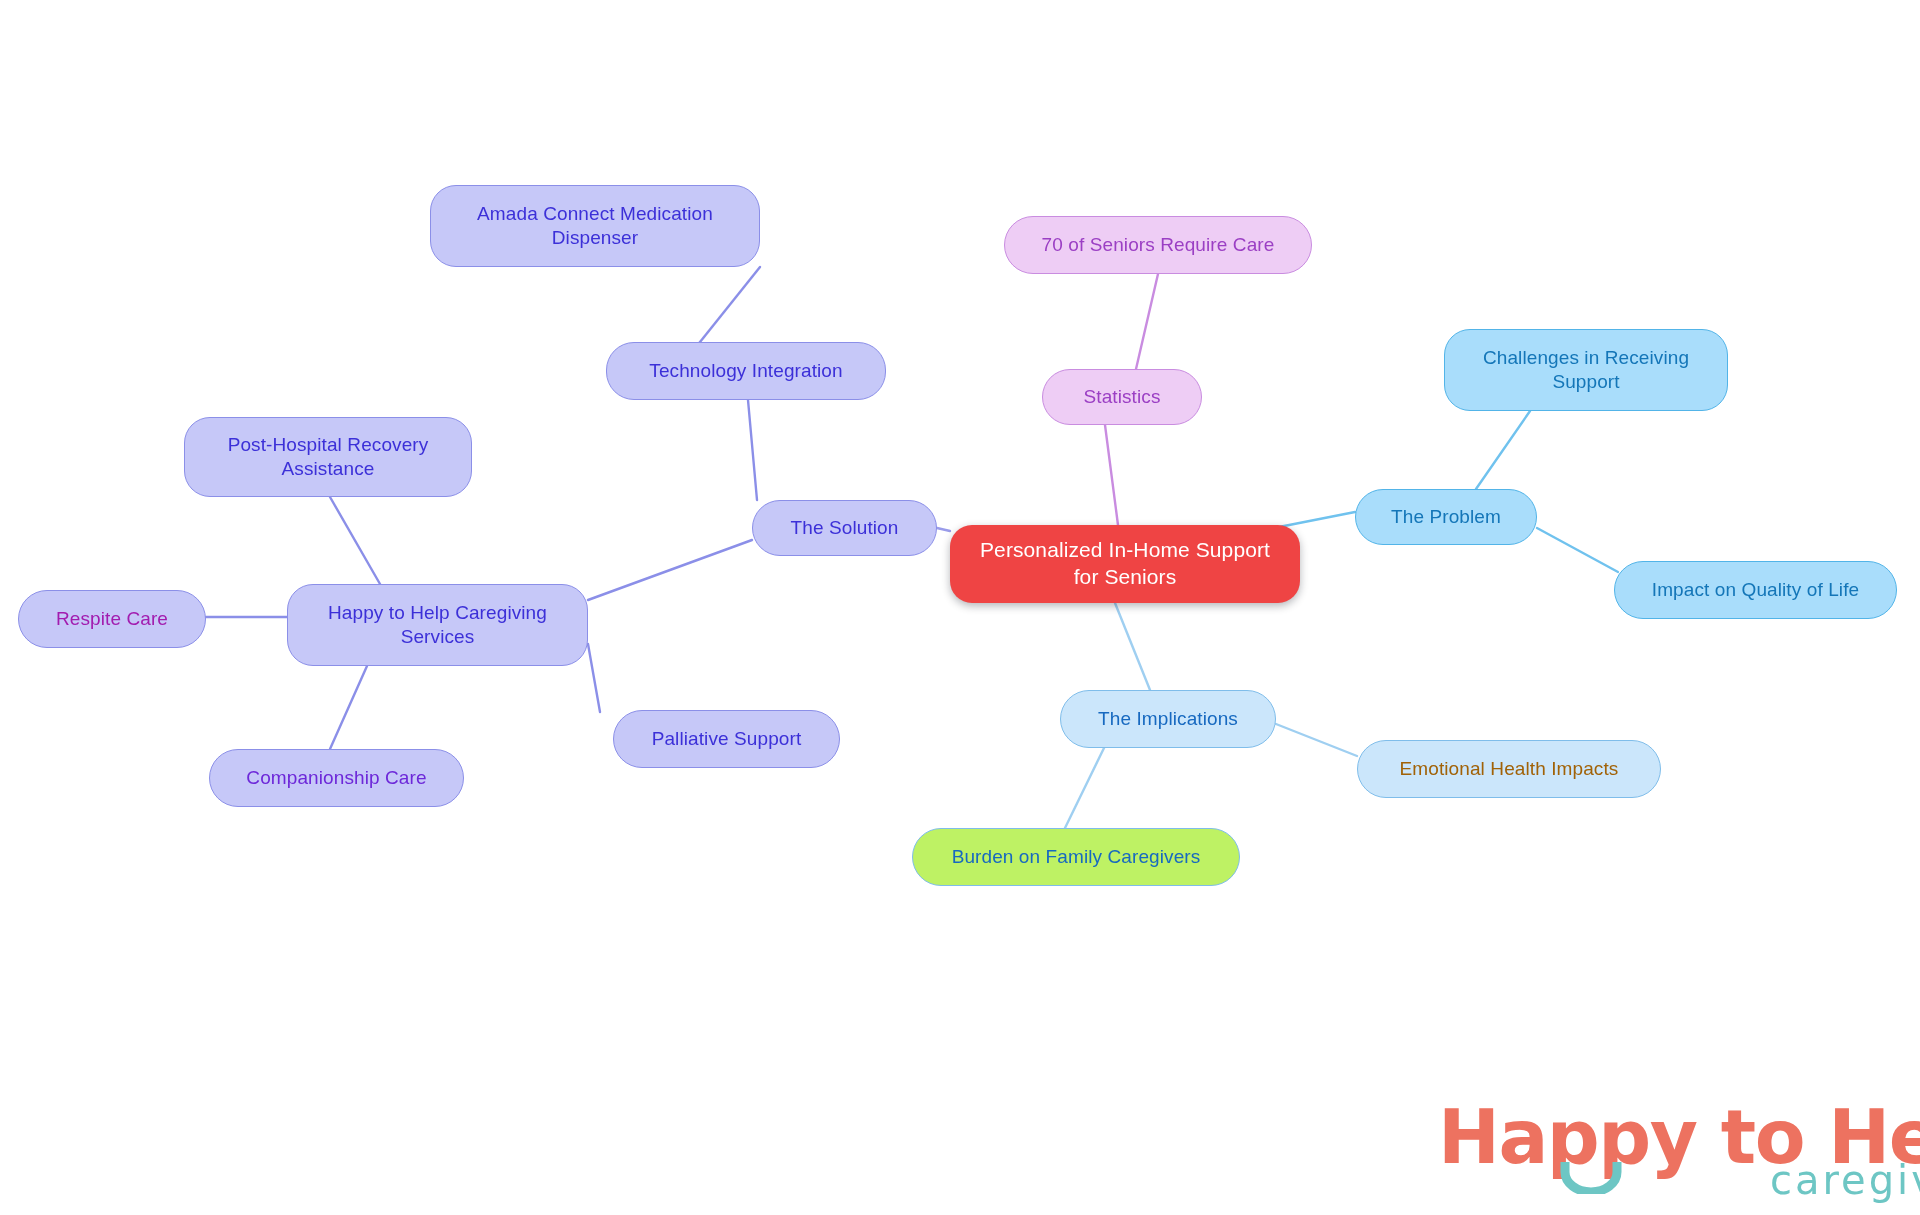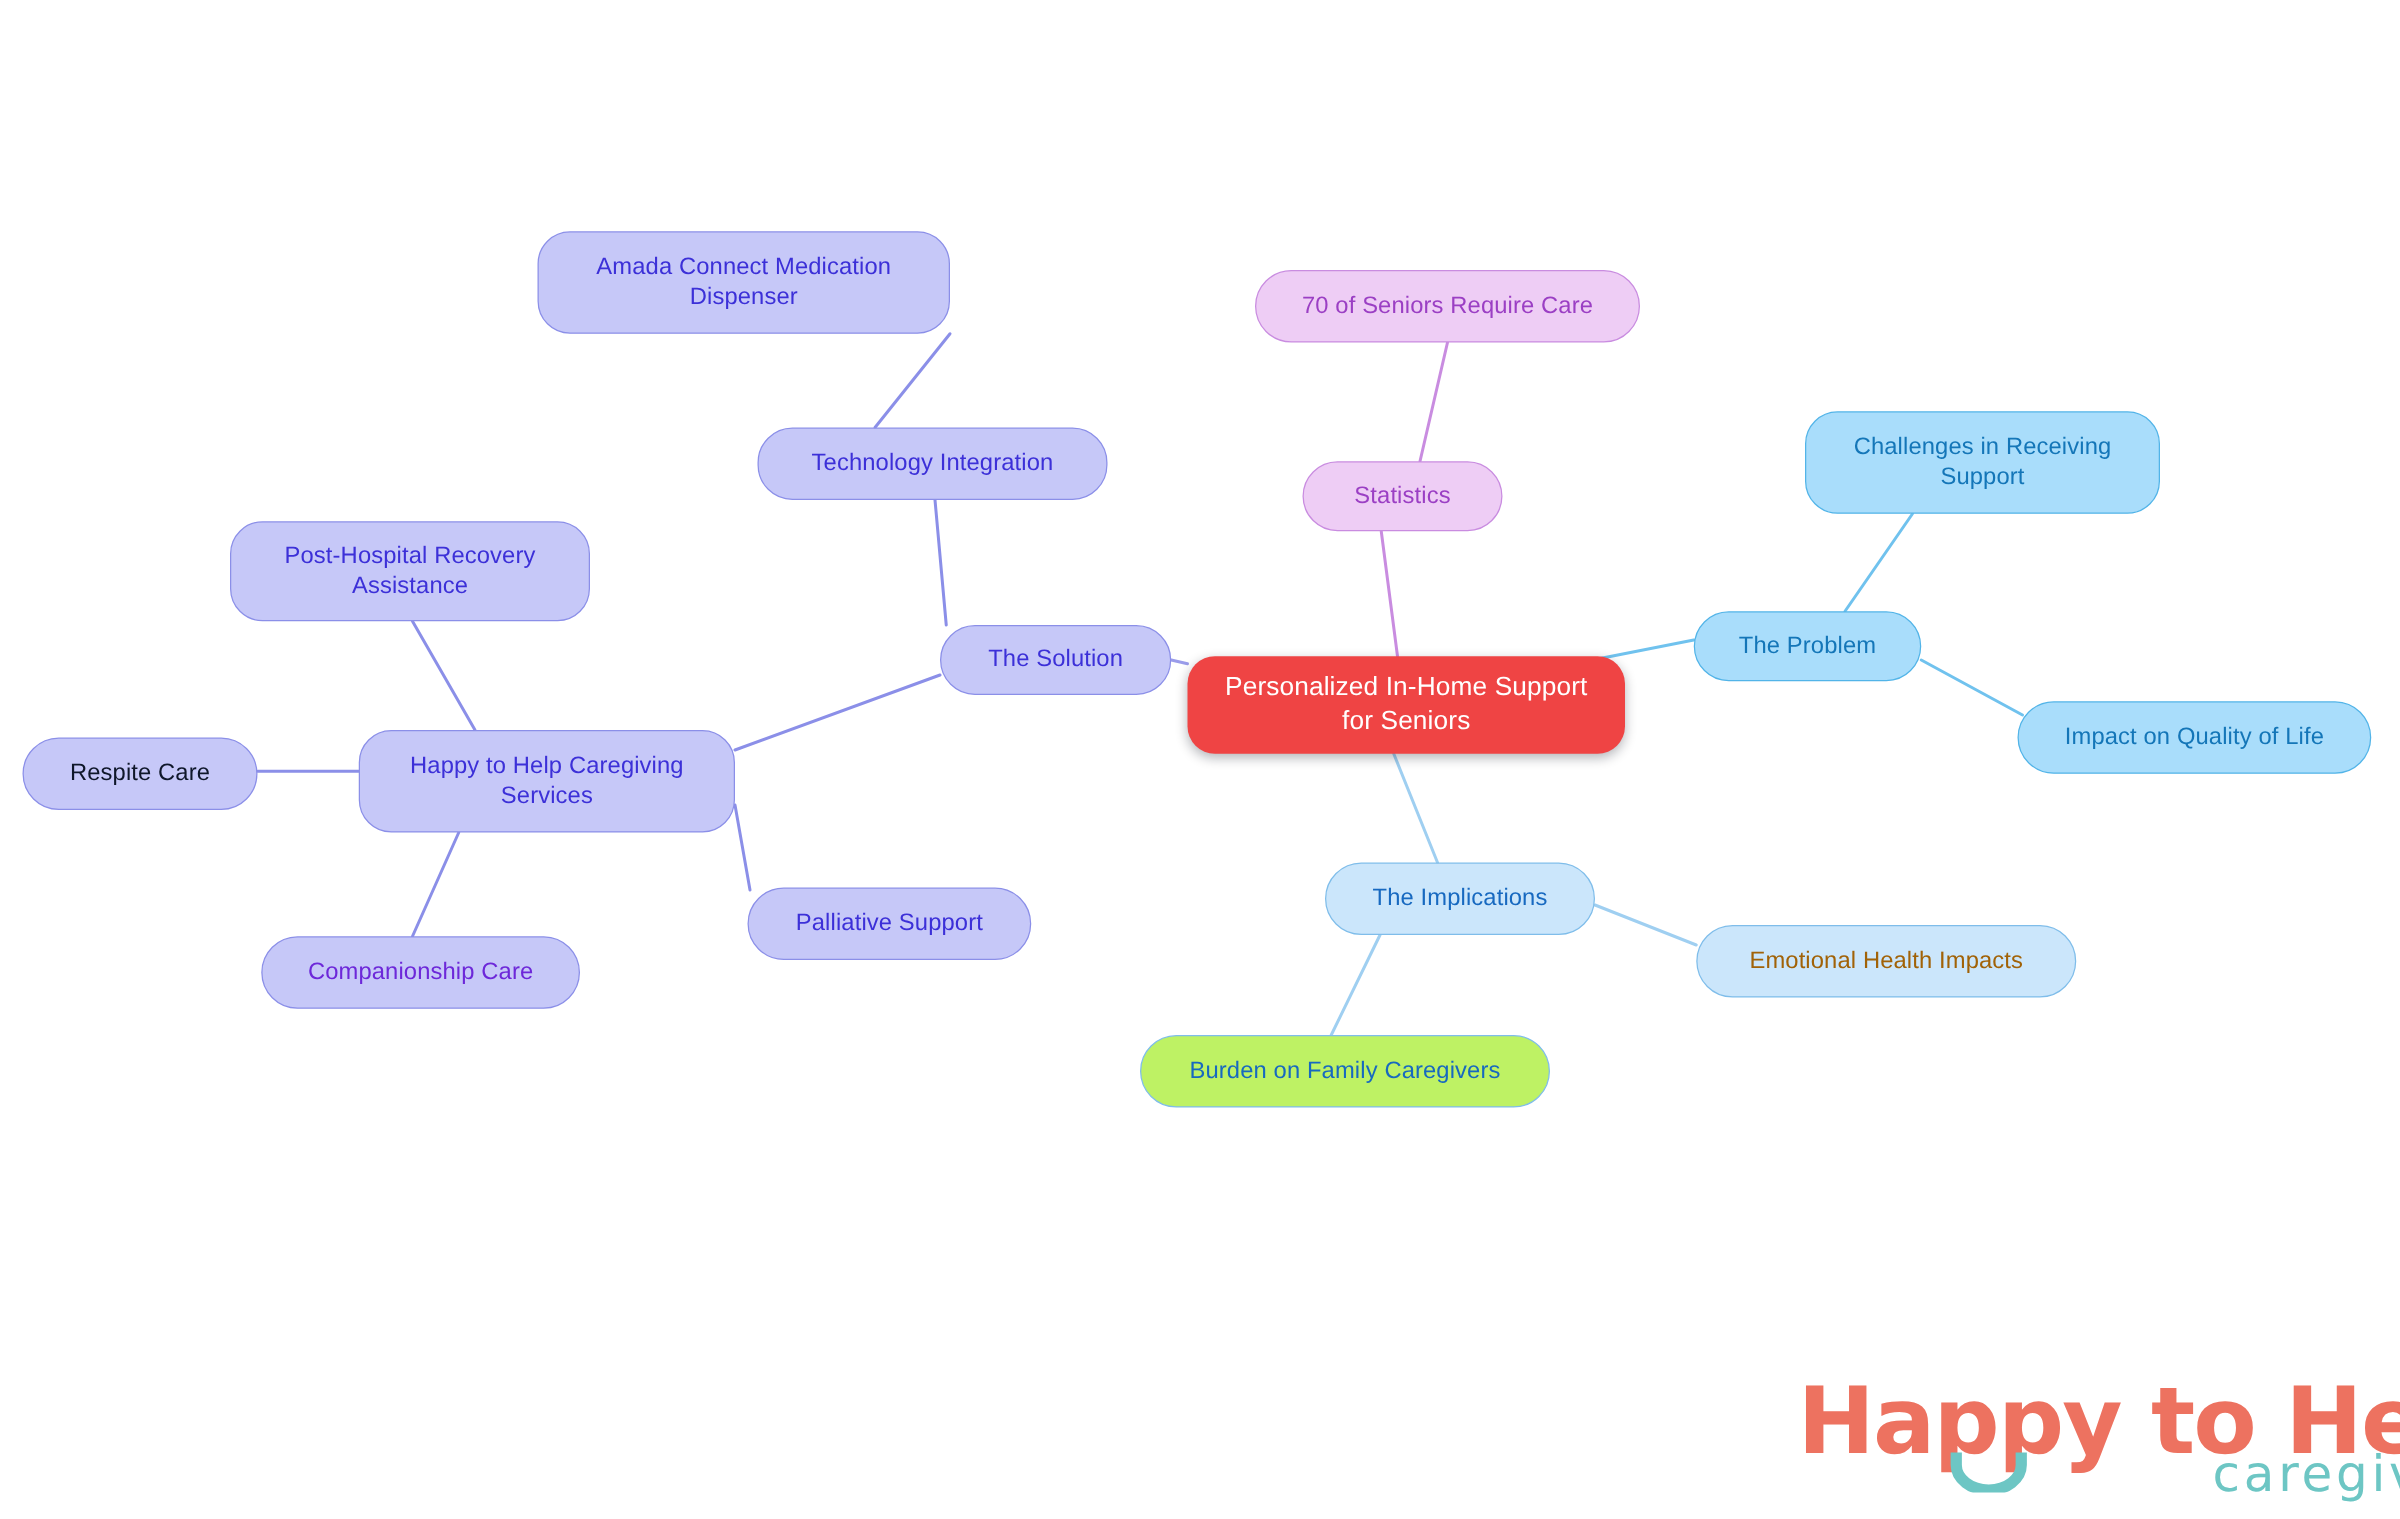--- a/index.html
+++ b/index.html
@@ -122,27 +122,27 @@
 Dispenser</span>
       </div>
       <div class="node" style="left: 287px; top: 584px; width: 301px; height: 82px; border-radius: 26px; background: rgb(198, 200, 248); border-color: rgb(139, 143, 232); color: rgb(60, 48, 216); font-size: 19px;">
         <span class="node-label">Happy to Help Caregiving
 Services</span>
       </div>
       <div class="node" style="left: 184px; top: 417px; width: 288px; height: 80px; border-radius: 26px; background: rgb(198, 200, 248); border-color: rgb(139, 143, 232); color: rgb(60, 48, 216); font-size: 19px;">
         <span class="node-label">Post-Hospital Recovery
 Assistance</span>
       </div>
-      <div class="node" style="left: 18px; top: 590px; width: 188px; height: 58px; border-radius: 29px; background: rgb(198, 200, 248); border-color: rgb(139, 143, 232); color: #0f172a; font-size: 19px;">
+      <div class="node" style="left: 18px; top: 590px; width: 188px; height: 58px; border-radius: 29px; background: rgb(198, 200, 248); border-color: rgb(139, 143, 232); color: #a21caf; font-size: 19px;">
         <span class="node-label">Respite Care</span>
       </div>
       <div class="node" style="left: 209px; top: 749px; width: 255px; height: 58px; border-radius: 29px; background: rgb(198, 200, 248); border-color: rgb(139, 143, 232); color: #6d28d9; font-size: 19px;">
         <span class="node-label">Companionship Care</span>
       </div>
-      <div class="node" style="left: 598px; top: 710px; width: 227px; height: 58px; border-radius: 29px; background: rgb(198, 200, 248); border-color: rgb(139, 143, 232); color: rgb(60, 48, 216); font-size: 19px;">
+      <div class="node" style="left: 613px; top: 710px; width: 227px; height: 58px; border-radius: 29px; background: rgb(198, 200, 248); border-color: rgb(139, 143, 232); color: rgb(60, 48, 216); font-size: 19px;">
         <span class="node-label">Palliative Support</span>
       </div>
       <div class="node" style="left: 1042px; top: 369px; width: 160px; height: 56px; border-radius: 28px; background: rgb(238, 205, 245); border-color: rgb(201, 140, 224); color: rgb(155, 63, 196); font-size: 19px;">
         <span class="node-label">Statistics</span>
       </div>
       <div class="node" style="left: 1004px; top: 216px; width: 308px; height: 58px; border-radius: 29px; background: rgb(238, 205, 245); border-color: rgb(201, 140, 224); color: rgb(155, 63, 196); font-size: 19px;">
         <span class="node-label">70 of Seniors Require Care</span>
       </div>
       <div class="node" style="left: 1355px; top: 489px; width: 182px; height: 56px; border-radius: 28px; background: rgb(169, 221, 251); border-color: rgb(82, 180, 232); color: rgb(20, 118, 184); font-size: 19px;">
         <span class="node-label">The Problem</span>

